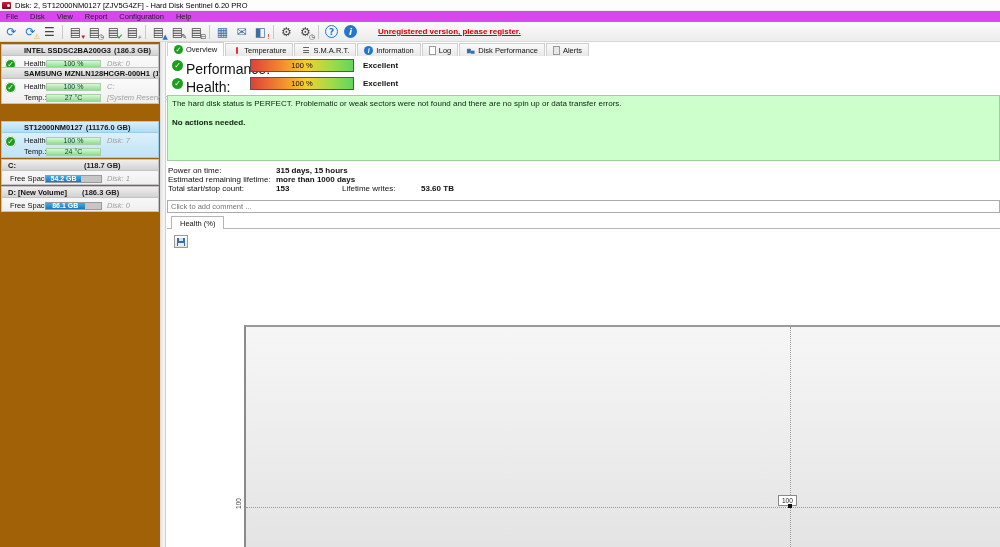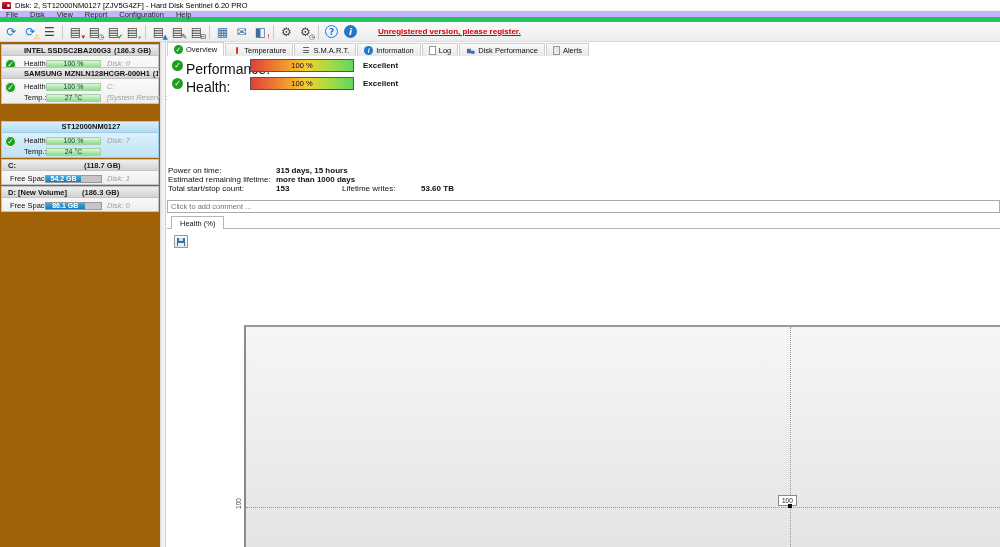--- a/index.html
+++ b/index.html
@@ -7,22 +7,22 @@
     font-family:"Liberation Sans","DejaVu Sans",sans-serif; font-size:8px; color:#111; }
 
   
   #titlebar { position:absolute; left:0; top:0; width:1000px; height:11px; background:#fdfdfd;
     display:flex; align-items:center; gap:4px; padding-left:2px; border-bottom:1px solid #f0f0f0;}
   #titlebar .t { font-size:7.5px; color:#000; }
   .appicon { width:9px; height:7px; background:linear-gradient(#c23,#802); border-radius:1px; position:relative; }
   .appicon:after { content:""; position:absolute; right:1px; top:2px; width:3px; height:3px; background:#eee; border-radius:50%;}
 
   
-  #menubar { position:absolute; left:0; top:11px; width:1000px; height:11px; background:#c4b5fd;
-    display:flex; align-items:center; border-bottom:5px solid #22c55e;}
+  #menubar { position:absolute; left:0; top:11px; width:1000px; height:11px; background:#d946ef;
+    display:flex; align-items:center; border-bottom:1px solid #22c55e;}
   .menu-item { padding:0 6px; font-size:7.5px; color:#222; cursor:default; }
 
   
   #toolbar { position:absolute; left:0; top:22px; width:1000px; height:20px;
     background:linear-gradient(#fbfbfb,#ececec); border-bottom:1px solid #d8d8d8;
     display:flex; align-items:center; padding-left:2px; }
   .tbicon { width:17px; height:17px; display:inline-flex; align-items:center; justify-content:center;
     font-family:"DejaVu Sans",sans-serif; font-size:12px; position:relative; margin:0 1px; }
   .tbsep { width:1px; height:14px; background:#c9c9c9; margin:0 3px; }
   .c-blue { color:#2277cc; } .c-dark { color:#444; } .c-steel { color:#3a6ea5; }
@@ -35,21 +35,21 @@
     font-size:9px; font-weight:bold; font-style:italic; display:flex; align-items:center; justify-content:center; }
   #unreg { margin-left:18px; color:#cc0000; font-weight:bold; text-decoration:underline; font-size:8px; cursor:pointer; }
 
   
   #sidebar { position:absolute; left:0; top:42px; width:160px; height:505px; background:#a16207; }
   .entry { position:absolute; left:1px; width:158px; border:1px solid #c3c3c3; background:linear-gradient(#ffffff,#efefef); }
   .entry-head { height:11px; background:linear-gradient(#efefef,#d2d2d2); border-bottom:1px solid #c3c3c3;
     display:flex; align-items:center; padding-left:22px; gap:3px; white-space:nowrap; overflow:hidden; }
   .entry-head b { font-size:7.5px; } .entry-head .sz { font-size:7.5px; font-weight:bold; color:#222; }
   .entry.selected { background:linear-gradient(#eaf6fd,#bfe3f6); border-color:#9ccde8; }
-  .entry.selected .entry-head { background:linear-gradient(#d9eefa,#b0dcf4); border-bottom-color:#9ccde8;flex-direction:column; }
+  .entry.selected .entry-head { background:linear-gradient(#d9eefa,#b0dcf4); border-bottom-color:#9ccde8; }
   .drow { height:11px; display:flex; align-items:center; position:relative; }
   .drow .lbl { position:absolute; left:22px; font-size:7.5px; color:#111; }
   .drow .bar { position:absolute; left:44px; width:55px; height:8px;
     background:linear-gradient(#d9f6d9,#8edd8e); border:1px solid #a8cfa8;
     display:flex; align-items:center; justify-content:center; font-size:7px; color:#143; }
   .drow .right { position:absolute; left:105px; font-size:7.5px; color:#a0a0a0; font-style:italic; white-space:nowrap;}
   .chk { position:absolute; left:3px; top:14px; width:11px; height:11px; background:#1d9e1d; border-radius:50%;
     color:#fff; font-size:8px; line-height:11px; text-align:center; box-shadow:0 0 0 1px #fff inset; }
   .freebar { position:absolute; left:43px; width:57px; height:8px; background:#c6c6c6; border:1px solid #9a9a9a; }
   .freefill { height:100%; background:linear-gradient(#45aae2,#1679bd); display:flex; align-items:center;
@@ -330,20 +330,24 @@
     <span class="rating">Excellent</span>
   </div>
 
   <div class="prow" style="top:35px;">
     <span class="chk2">✓</span>
     <span class="plbl">Health:</span>
     <span class="pbar">100 %</span>
     <span class="rating">Excellent</span>
   </div>
 
+  <div id="statusbox">
+    <div>The hard disk status is PERFECT. Problematic or weak sectors were not found and there are no spin up or data transfer errors.</div>
+    <div class="l2">No actions needed.</div>
+  </div>
 
   <div id="stats">
     <div class="srow">
       <span class="sl">Power on time:</span>
       <span class="sv">315 days, 15 hours</span>
     </div>
     <div class="srow">
       <span class="sl">Estimated remaining lifetime:</span>
       <span class="sv">more than 1000 days</span>
     </div>

